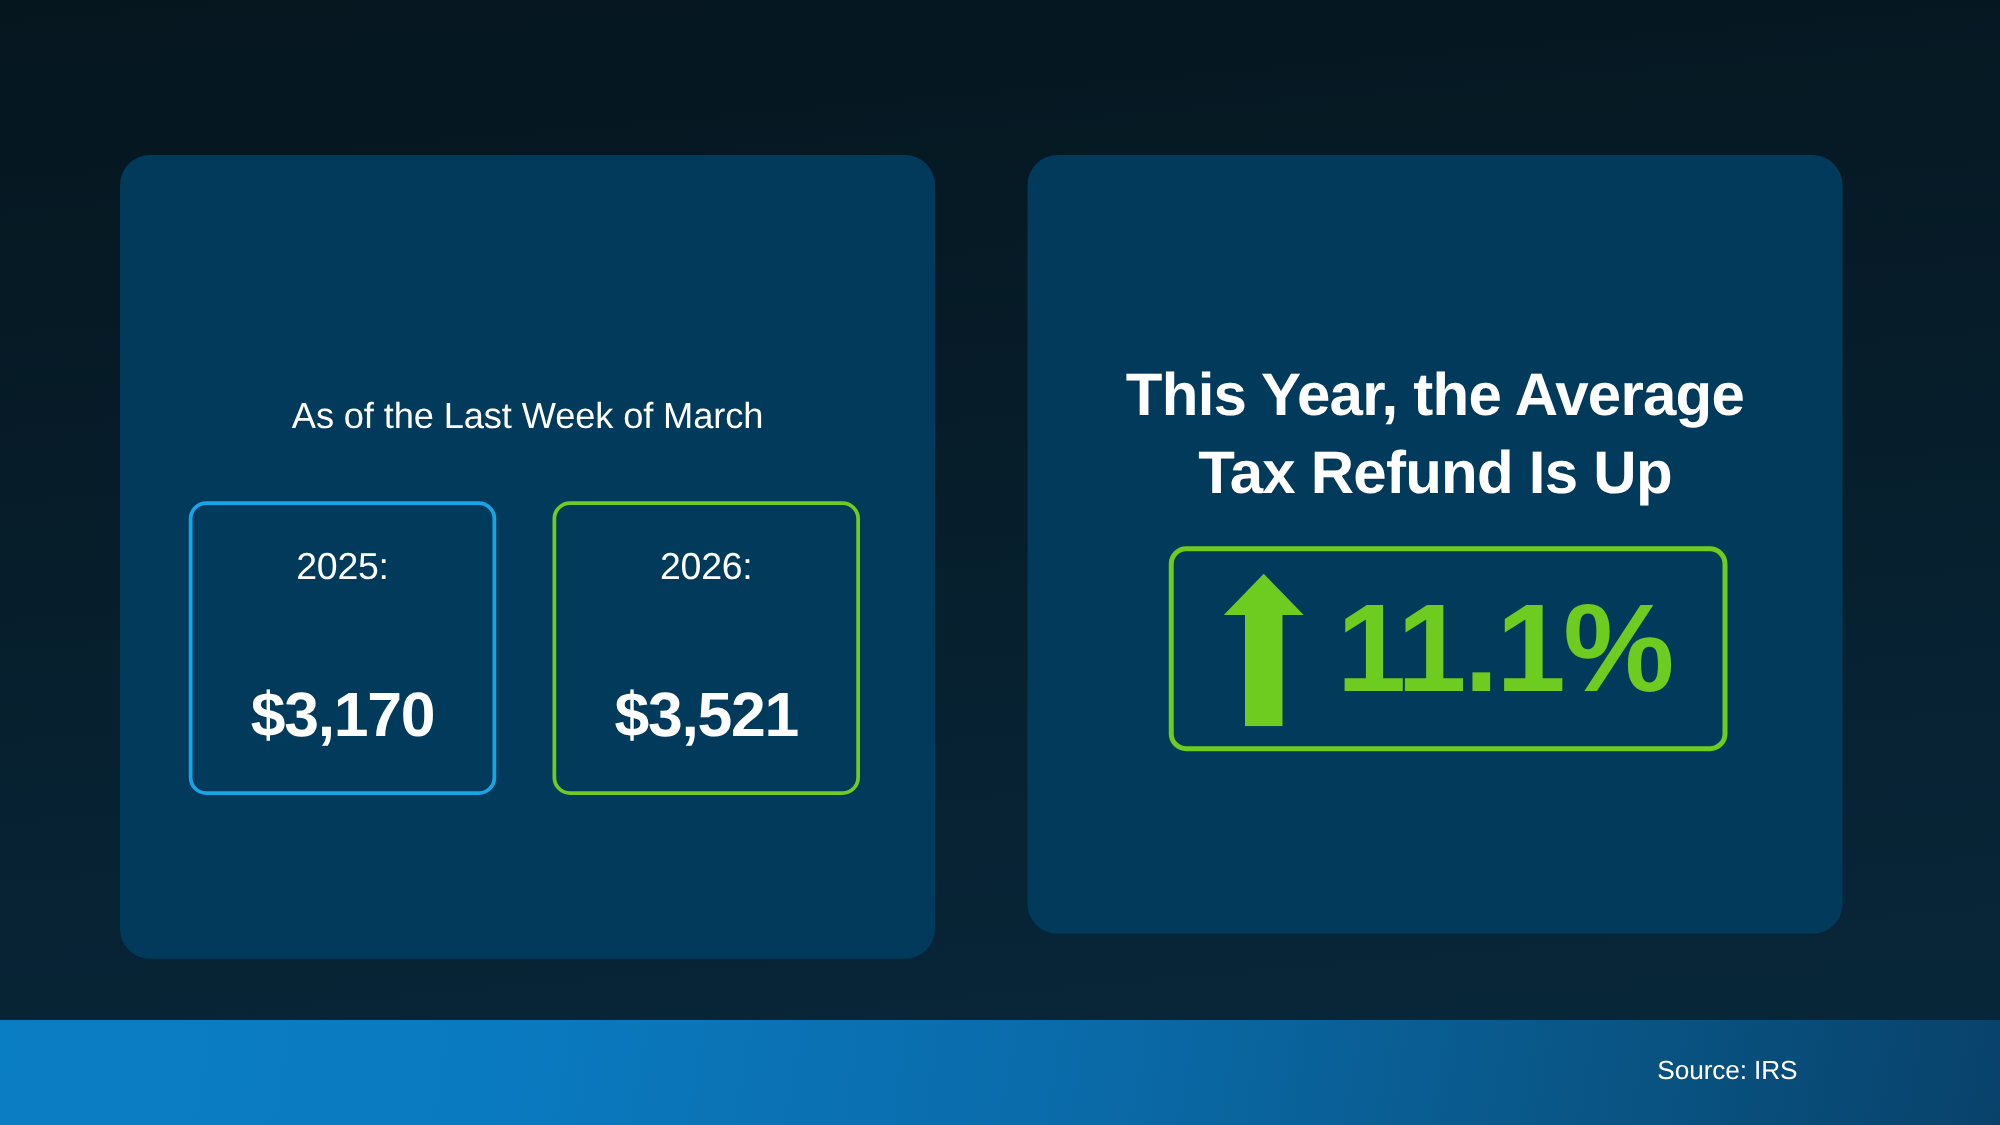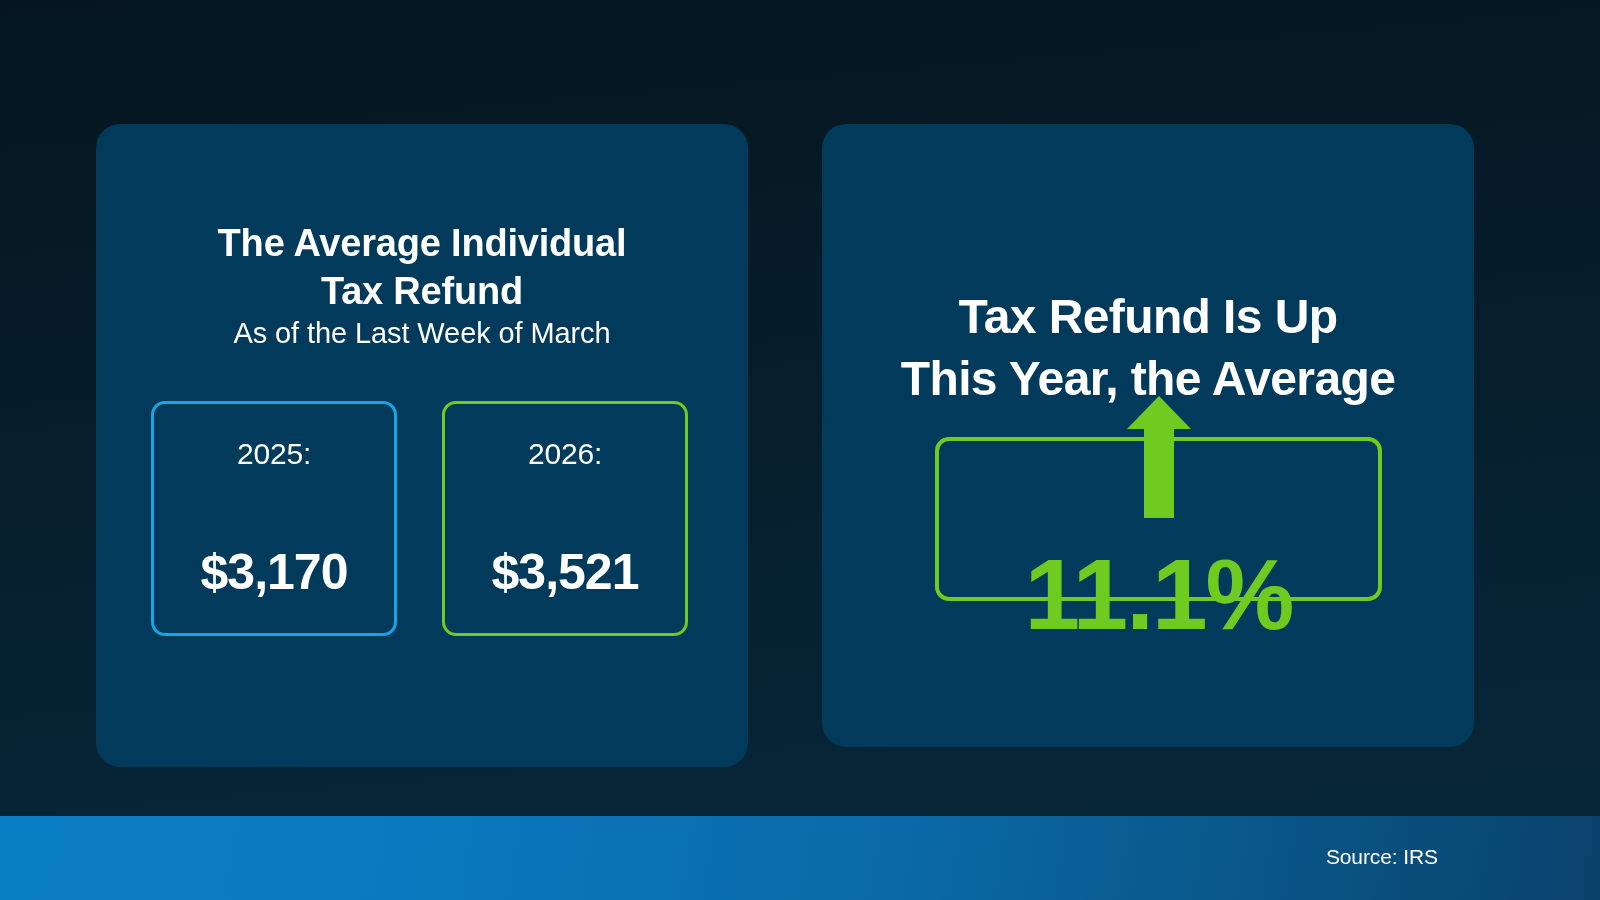--- a/index.html
+++ b/index.html
@@ -88,21 +88,21 @@
     letter-spacing:-0.6px;
   }
 
   #pct-box {
     position:absolute;
     left:113px; top:313px;
     width:447px; height:164px;
     border:4px solid #6ecb1f;
     border-radius:14px;
     display:flex;
-    flex-direction:column;
+    flex-direction:row;
     align-items:center;
     justify-content:center;
     gap:26px;
   }
   .arrow-wrap { display:flex; align-items:center; line-height:0; margin-top:2px; }
   .pct-value {
     color:#6ecb1f;
     font-size:100px;
     font-weight:bold;
     letter-spacing:-2px;
@@ -124,44 +124,40 @@
     letter-spacing:-0.1px;
   }
 </style>
 </head>
 <body>
 
 <div id="stage">
 
   <div class="card" id="card-left">
 
-    <div class="left-head">
-      <div>The Average Individual</div>
-      <div>Tax Refund</div>
-    </div>
 
     <div class="left-sub">As of the Last Week of March</div>
 
     <div class="statbox" id="statbox-2025">
       <div class="stat-year">2025:</div>
       <div class="stat-value">$3,170</div>
     </div>
 
     <div class="statbox" id="statbox-2026">
       <div class="stat-year">2026:</div>
       <div class="stat-value">$3,521</div>
     </div>
 
   </div>
 
   <div class="card" id="card-right">
 
     <div class="right-head">
+      <div>This Year, the Average</div>
       <div>Tax Refund Is Up</div>
-      <div>This Year, the Average</div>
     </div>
 
     <div id="pct-box">
       <span class="arrow-wrap">
         <svg width="64" height="122" viewBox="0 0 64 122" aria-hidden="true">
           <polygon points="32,0 64,33 47,33 47,122 17,122 17,33 0,33" fill="#6ecb1f"></polygon>
         </svg>
       </span>
       <span class="pct-value">11.1%</span>
     </div>

